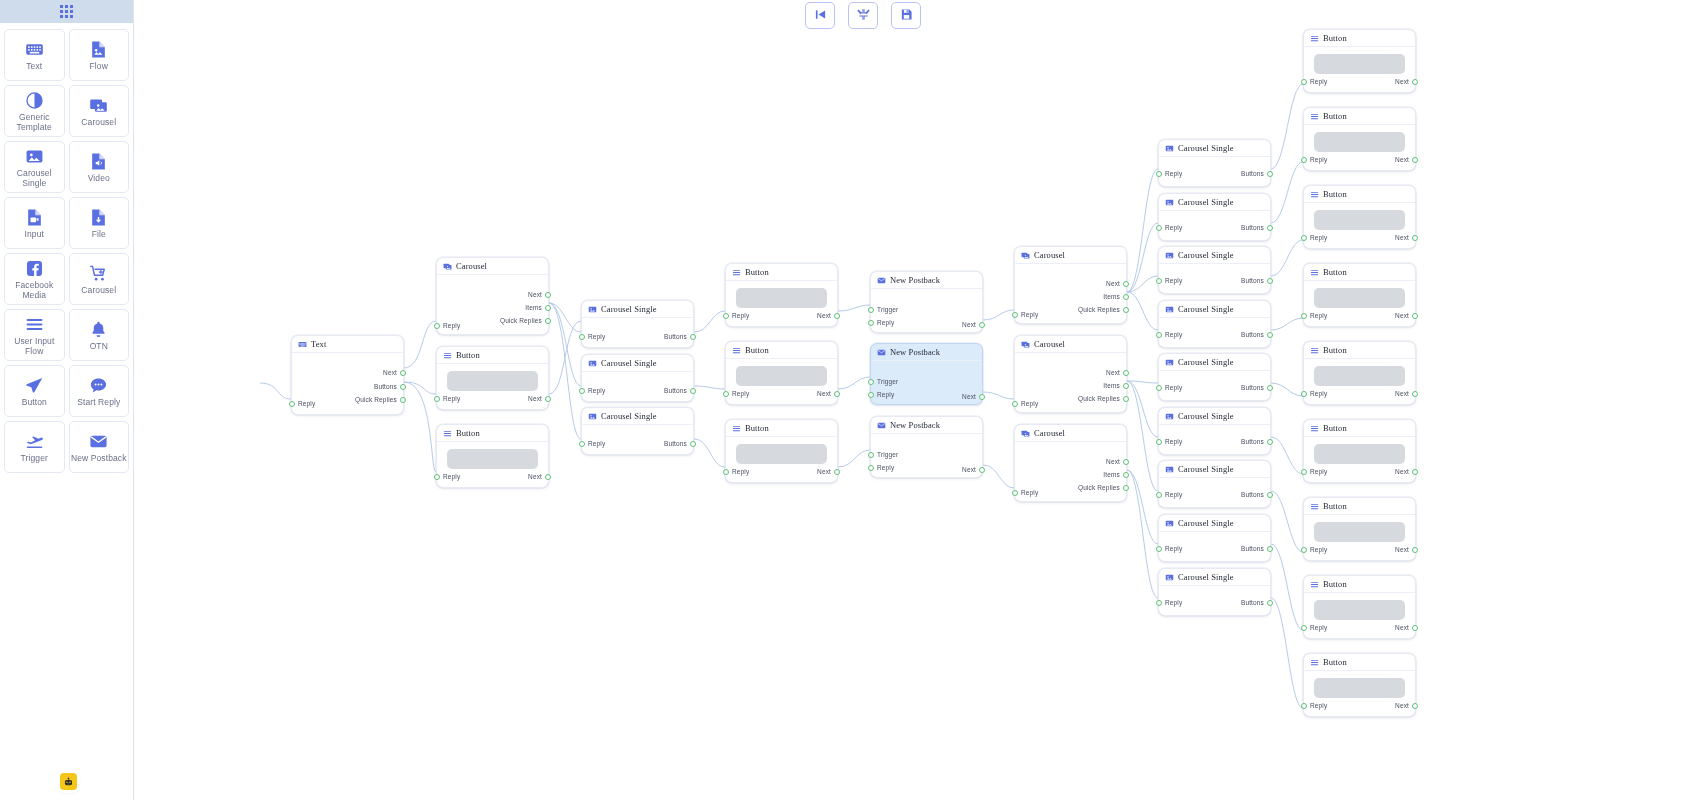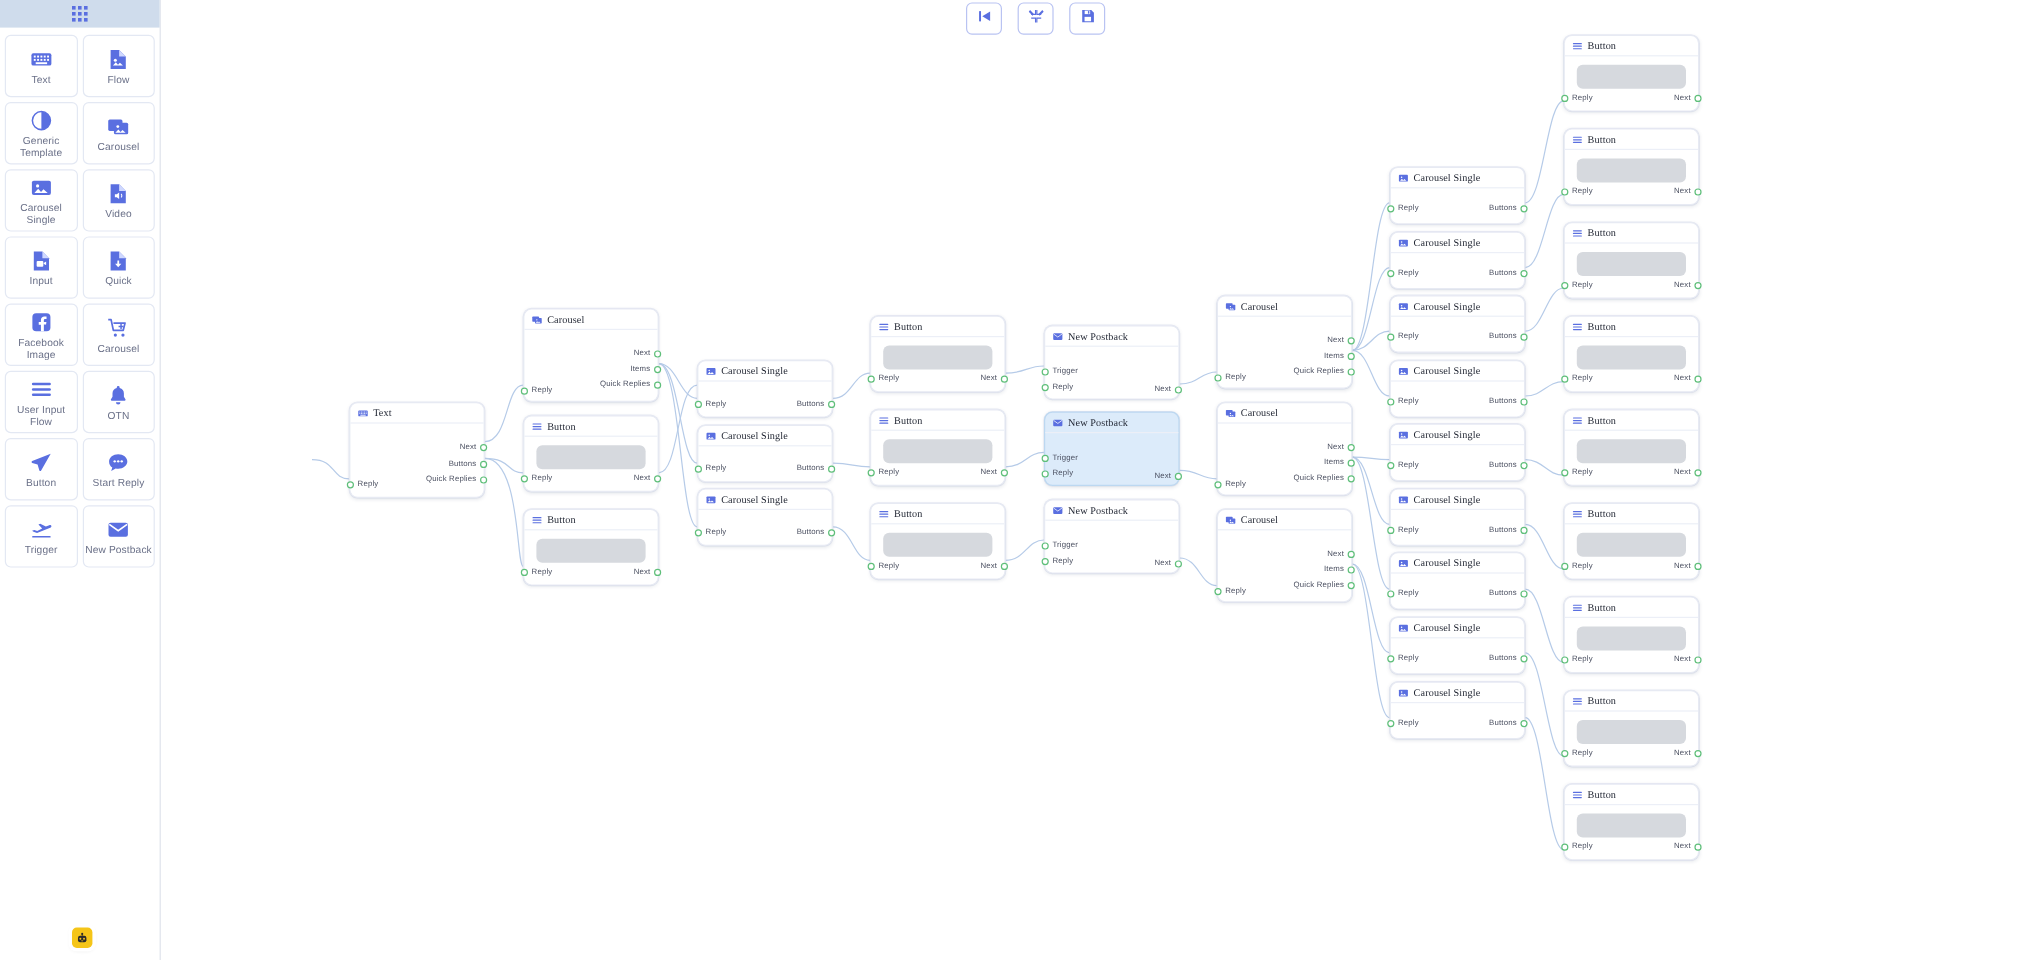--- a/index.html
+++ b/index.html
@@ -245,30 +245,30 @@
           <span class="pi-label">Input</span>
         </div>
         <div class="palette-item">
           <span class="pi-icon">
             <svg viewBox="0 0 24 24">
               <path d="M4 2h9l7 7v13H4z"></path>
               <path d="M13 2l7 7h-7z" fill="#cfd8ff"></path>
               <path d="M11.2 11.5h1.8v3.4h2.3L12 18.6l-3.3-3.7H11z" fill="#fff"></path>
             </svg>
           </span>
-          <span class="pi-label">Quick</span>
+          <span class="pi-label">File</span>
         </div>
         <div class="palette-item">
           <span class="pi-icon">
             <svg viewBox="0 0 24 24">
               <rect x="2.5" y="2.5" width="19" height="19" rx="4"></rect>
               <path d="M14.6 21.5v-7h2.3l.4-2.8h-2.7V9.9c0-.8.25-1.4 1.45-1.4H17.4V6a20 20 0 00-2.2-.12c-2.2 0-3.7 1.35-3.7 3.8v2.1H9.2v2.8h2.3v7z" fill="#fff"></path>
             </svg>
           </span>
-          <span class="pi-label">Facebook Image</span>
+          <span class="pi-label">Facebook Media</span>
         </div>
         <div class="palette-item">
           <span class="pi-icon">
             <svg viewBox="0 0 24 24">
               <path d="M1.5 3h3l2.4 11.2h10.4l1.9-7.5H7" fill="none" stroke="#5a6fe0" stroke-width="1.8" stroke-linejoin="round"></path>
               <circle cx="9" cy="19.2" r="1.7"></circle>
               <circle cx="17" cy="19.2" r="1.7"></circle>
               <rect x="14.2" y="7.6" width="1.6" height="5.2"></rect>
               <rect x="12.4" y="9.4" width="5.2" height="1.6"></rect>
             </svg>

